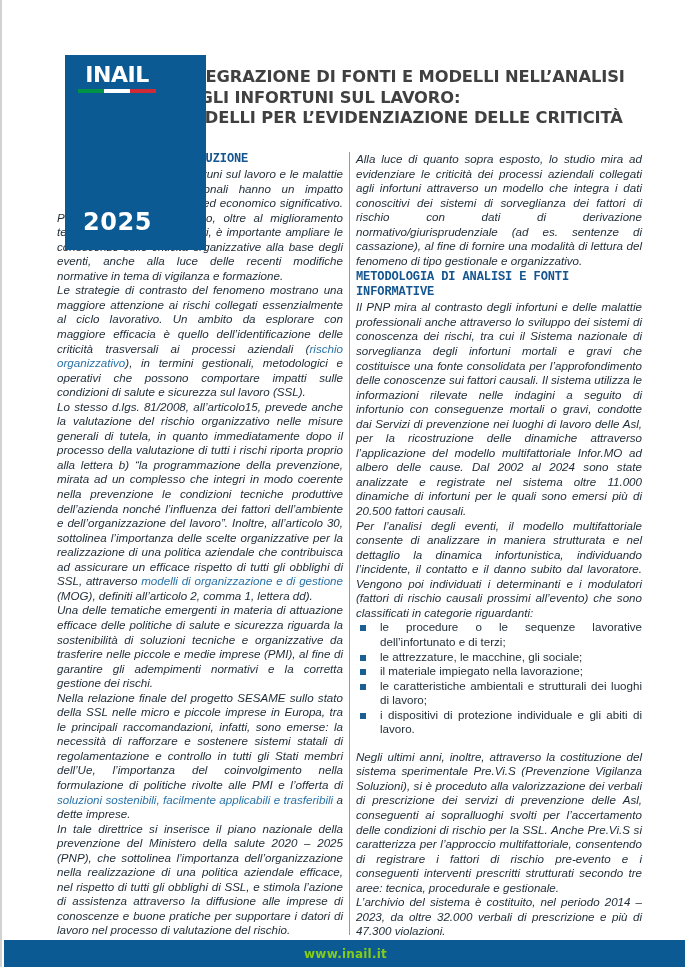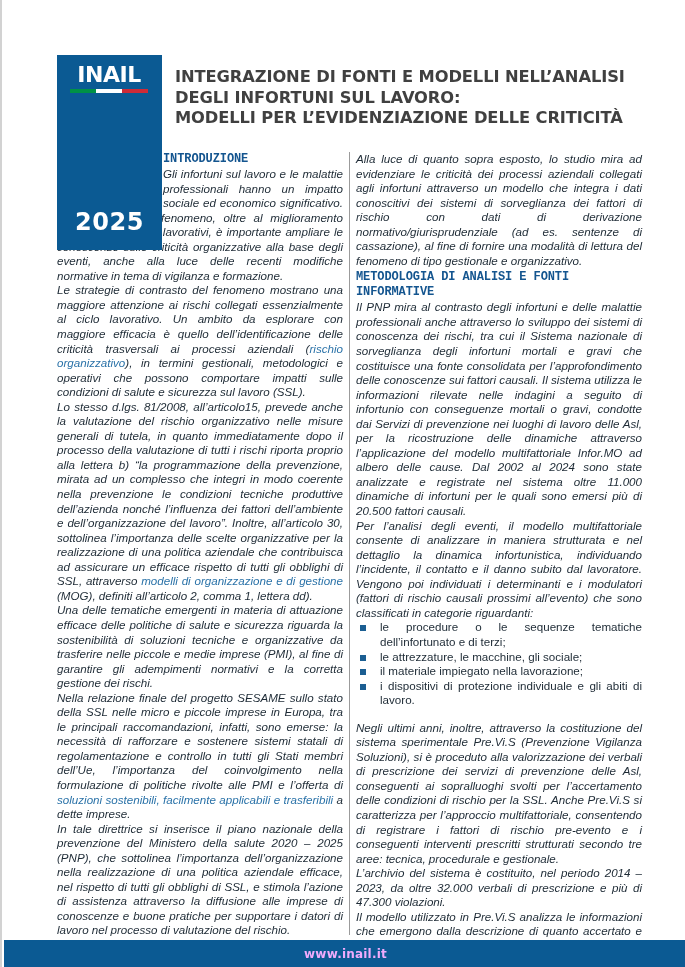--- a/index.html
+++ b/index.html
@@ -29,26 +29,27 @@
   
   .header {
     position: absolute;
     left: 55px;
     top: 55px;
     width: 585px;
     height: 100px;
   }
   .logo-box {
     position: absolute;
-    left: 0;
+    left: 8px;
     top: 0;
     width: 105px;
     height: 195px;
     background: #0b5a93;
     z-index: 5;
+    padding-left: 36px;
   }
   .logo-mark {
     position: absolute;
     left: 13px;
     top: 9px;
     width: 78px;
   }
   .logo-word {
     font-family: "DejaVu Sans", sans-serif;
     font-weight: bold;
@@ -186,21 +187,21 @@
     left: 2px;
     bottom: 0;
     width: 683px;
     height: 27px;
     background: #0b5a93;
     display: flex;
     align-items: center;
     justify-content: center;
   }
   .footer-text {
-    color: #f0abfc;
+    color: #84cc16;
     font-family: "DejaVu Sans", sans-serif;
     font-weight: bold;
     font-size: 12px;
     letter-spacing: 0.2px;
   }
 </style>
 </head>
 <body>
 
 <div class="page">
@@ -240,23 +241,24 @@
       <p class="body"><span>Nella relazione finale del progetto SESAME sullo stato della SSL nelle micro e piccole imprese in Europa, tra le principali raccomandazioni, infatti, sono emerse: la necessità di rafforzare e sostenere sistemi statali di regolamentazione e controllo in tutti gli Stati membri dell’Ue, l’importanza del coinvolgimento nella formulazione di politiche rivolte alle PMI e l’offerta di </span><span class="lnk">soluzioni sostenibili, facilmente applicabili e trasferibili</span><span> a dette imprese.</span></p>
       <p class="body">In tale direttrice si inserisce il piano nazionale della prevenzione del Ministero della salute 2020 – 2025 (PNP), che sottolinea l’importanza dell’organizzazione nella realizzazione di una politica aziendale efficace, nel rispetto di tutti gli obblighi di SSL, e stimola l’azione di assistenza attraverso la diffusione alle imprese di conoscenze e buone pratiche per supportare i datori di lavoro nel processo di valutazione del rischio.</p>
     </div>
 
     <div class="col col-right">
       <p class="body">Alla luce di quanto sopra esposto, lo studio mira ad evidenziare le criticità dei processi aziendali collegati agli infortuni attraverso un modello che integra i dati conoscitivi dei sistemi di sorveglianza dei fattori di rischio con dati di derivazione normativo/giurisprudenziale (ad es. sentenze di cassazione), al fine di fornire una modalità di lettura del fenomeno di tipo gestionale e organizzativo.</p>
       <h2 class="sec sp">METODOLOGIA DI ANALISI E FONTI INFORMATIVE</h2>
       <p class="body">Il PNP mira al contrasto degli infortuni e delle malattie professionali anche attraverso lo sviluppo dei sistemi di conoscenza dei rischi, tra cui il Sistema nazionale di sorveglianza degli infortuni mortali e gravi che costituisce una fonte consolidata per l’approfondimento delle conoscenze sui fattori causali. Il sistema utilizza le informazioni rilevate nelle indagini a seguito di infortunio con conseguenze mortali o gravi, condotte dai Servizi di prevenzione nei luoghi di lavoro delle Asl, per la ricostruzione delle dinamiche attraverso l’applicazione del modello multifattoriale Infor.MO ad albero delle cause. Dal 2002 al 2024 sono state analizzate e registrate nel sistema oltre 11.000 dinamiche di infortuni per le quali sono emersi più di 20.500 fattori causali.</p>
       <p class="body">Per l’analisi degli eventi, il modello multifattoriale consente di analizzare in maniera strutturata e nel dettaglio la dinamica infortunistica, individuando l’incidente, il contatto e il danno subito dal lavoratore. Vengono poi individuati i determinanti e i modulatori (fattori di rischio causali prossimi all’evento) che sono classificati in categorie riguardanti:</p>
       <ul class="blist">
-        <li><span class="sq"></span><span>le procedure o le sequenze tematiche dell’infortunato e di terzi;</span></li>
+        <li><span class="sq"></span><span>le procedure o le sequenze lavorative dell’infortunato e di terzi;</span></li>
         <li><span class="sq"></span><span>le attrezzature, le macchine, gli sociale;</span></li>
         <li><span class="sq"></span><span>il materiale impiegato nella lavorazione;</span></li>
+        <li><span class="sq"></span><span>le caratteristiche ambientali e strutturali dei luoghi di lavoro;</span></li>
         <li><span class="sq"></span><span>i dispositivi di protezione individuale e gli abiti di lavoro.</span></li>
       </ul>
       <p class="body spacer-before">Negli ultimi anni, inoltre, attraverso la costituzione del sistema sperimentale Pre.Vi.S (Prevenzione Vigilanza Soluzioni), si è proceduto alla valorizzazione dei verbali di prescrizione dei servizi di prevenzione delle Asl, conseguenti ai sopralluoghi svolti per l’accertamento delle condizioni di rischio per la SSL. Anche Pre.Vi.S si caratterizza per l’approccio multifattoriale, consentendo di registrare i fattori di rischio pre-evento e i conseguenti interventi prescritti strutturati secondo tre aree: tecnica, procedurale e gestionale.</p>
       <p class="body">L’archivio del sistema è costituito, nel periodo 2014 – 2023, da oltre 32.000 verbali di prescrizione e più di 47.300 violazioni.</p>
       <p class="body">Il modello utilizzato in Pre.Vi.S analizza le informazioni che emergono dalla descrizione di quanto accertato e prescritto durante il sopralluogo. Tali informazioni sono</p>
     </div>
   </div>
 
   <div class="footer">
     <span class="footer-text">www.inail.it</span>

